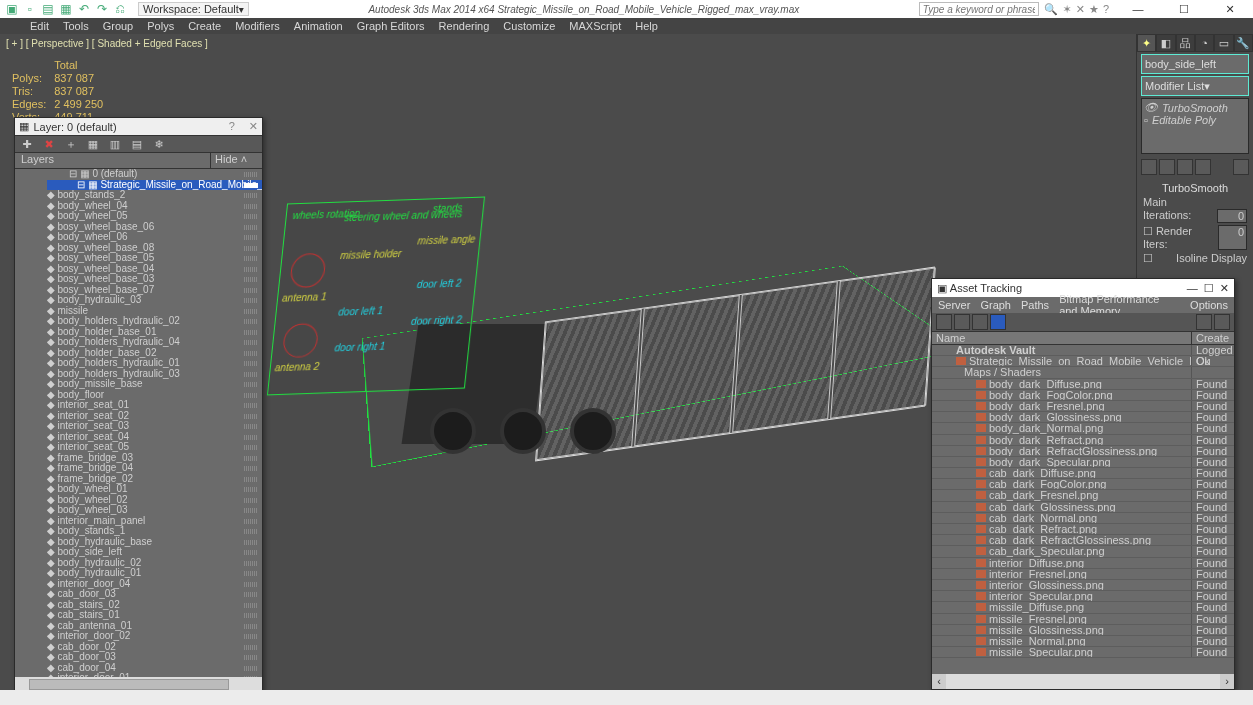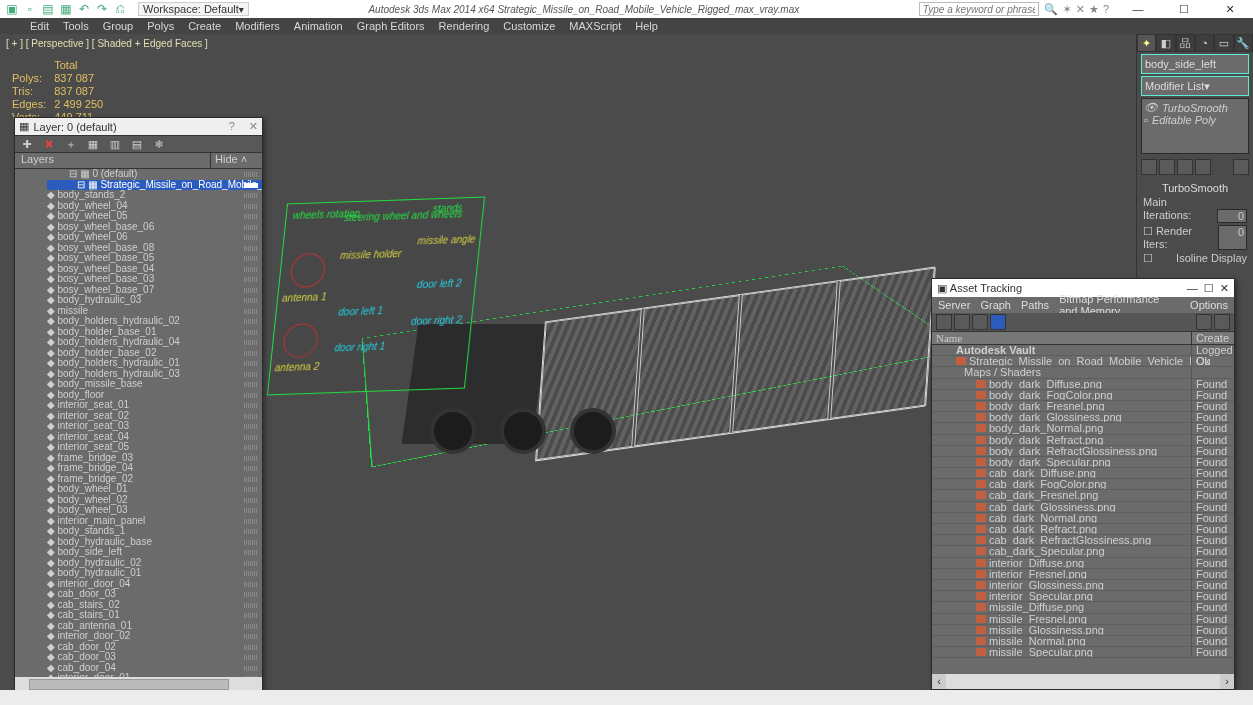--- a/index.html
+++ b/index.html
@@ -74,21 +74,21 @@
 
 
 .assetdlg { position: absolute; top: 278px; left: 931px; width: 304px; height: 412px; background: #6b6b6b; border:1px solid #2a2a2a; box-shadow: 2px 2px 5px rgba(0,0,0,0.4); display:flex; flex-direction:column; }
 .assetdlg .tbar { height:18px; background:#fff; color:#333; display:flex; align-items:center; justify-content:space-between; padding:0 5px; }
 .assetdlg .menu { height:16px; background:#6b6b6b; display:flex; gap:10px; padding:0 6px; align-items:center; color:#ddd; }
 .assetdlg .tools { height:18px; background:#555; display:flex; align-items:center; padding:0 4px; gap:2px; justify-content:space-between; }
 .assetdlg .tools .grp { display:flex; gap:2px; }
 .assetdlg .tools span { width:16px; height:16px; background:#5a5a5a; border:1px solid #333; }
 .assetdlg .tools span.act { background:#2a5bbd; }
 .assetdlg .hdr { height:14px; background:#777; display:flex; border-top:1px solid #333; border-bottom:1px solid #333; }
-.assetdlg .hdr .c1 { width:260px; padding-left:4px; border-right:1px solid #333;font-family:Liberation Serif, serif; }
+.assetdlg .hdr .c1 { width:260px; padding-left:4px; border-right:1px solid #333; }
 .assetdlg .hdr .c2 { flex:1; padding-left:4px; }
 .assetdlg .rows { flex:1; overflow:hidden; background:#6b6b6b; }
 .assetdlg .rows .r { height:11.2px; line-height:11.2px; display:flex; font-size:10px; border-bottom:1px solid #5d5d5d; }
 .assetdlg .rows .r .c1 { width:260px; padding-left:44px; white-space:nowrap; overflow:hidden; border-right:1px solid #555; }
 .assetdlg .rows .r .c2 { flex:1; padding-left:4px; }
 .assetdlg .rows .r.h1 .c1 { padding-left:24px; font-weight:bold; background:#6b6b6b; }
 .assetdlg .rows .r.h2 .c1 { padding-left:24px; }
 .assetdlg .rows .r.h3 .c1 { padding-left:32px; }
 .assetdlg .rows .r .ico { display:inline-block; width:10px; height:8px; margin-right:3px; background:#c06040; }
 .assetdlg .hscroll { height:15px; background:#ddd; position:relative; }

